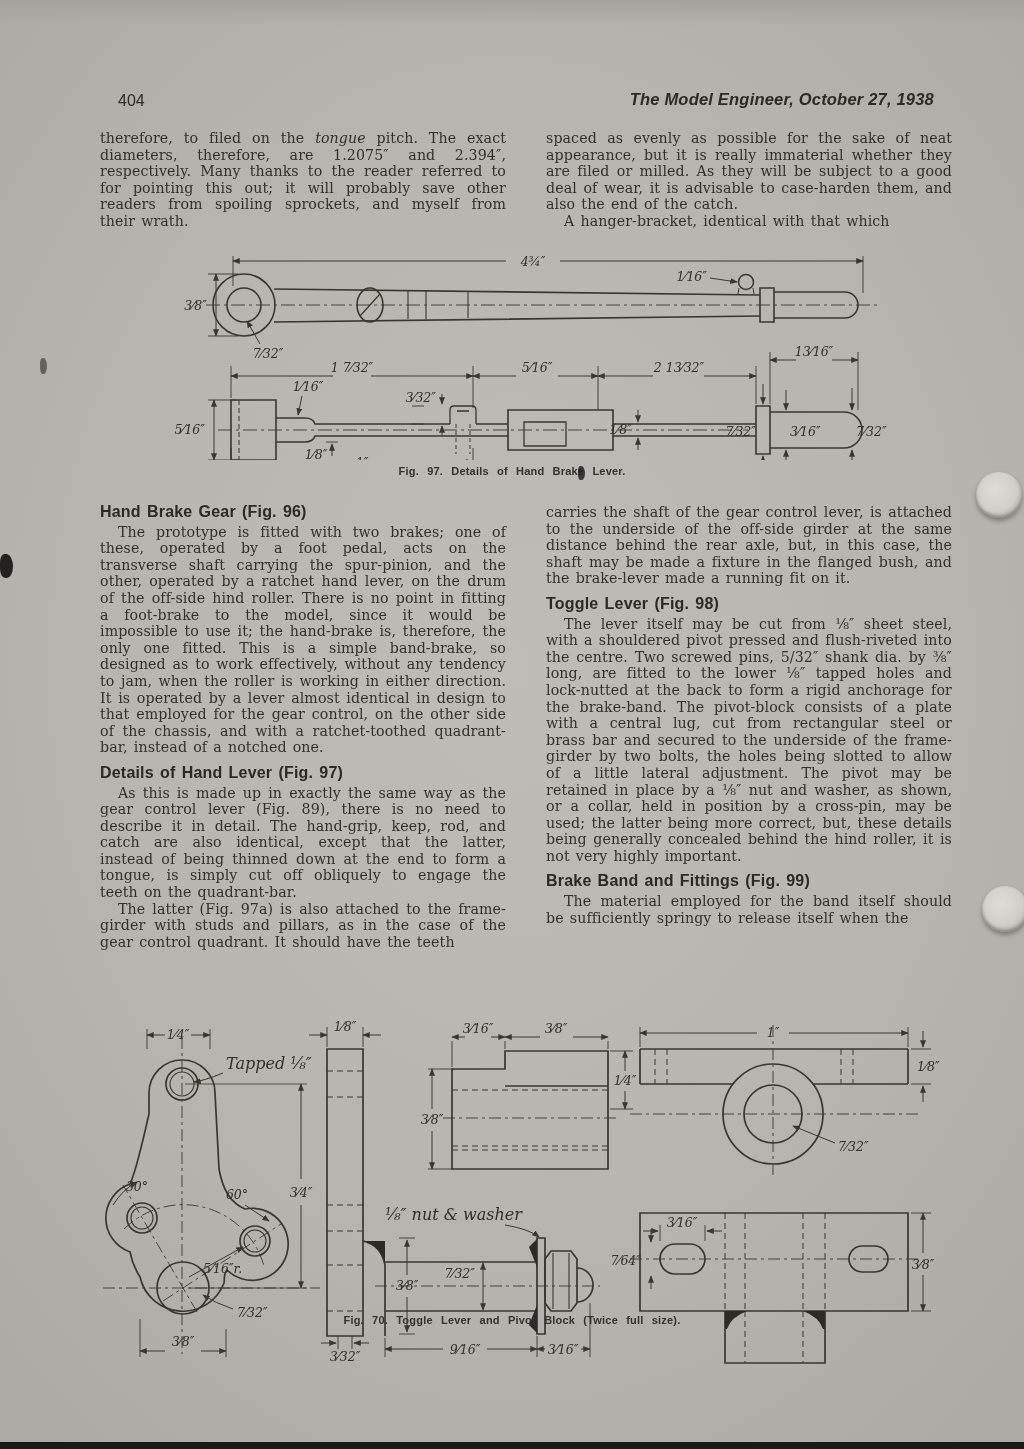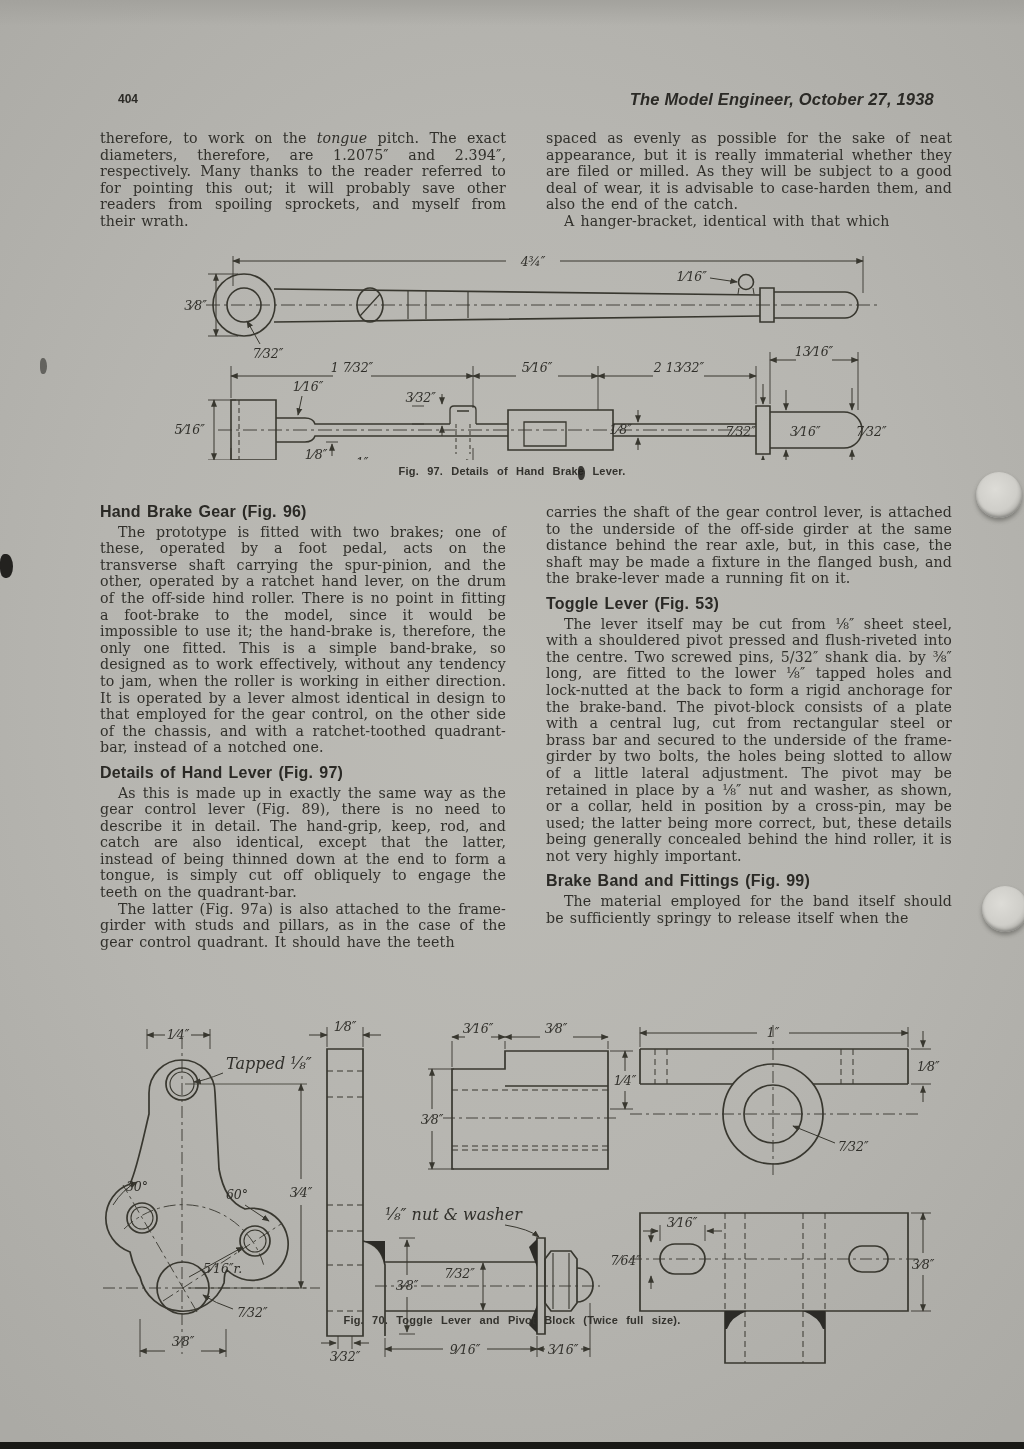--- a/index.html
+++ b/index.html
@@ -2,21 +2,21 @@
 <html><head>
 <meta charset="utf-8">
 <style>
   html,body{margin:0;padding:0;}
   #page{position:relative;width:1024px;height:1449px;overflow:hidden;
     background:radial-gradient(ellipse 760px 1000px at 50% 46%, #bdbcb6 0%, #b6b5b0 55%, #abaaa5 100%);
     font-family:"DejaVu Serif", serif;color:#2e2d29;}
   #page::before{content:"";position:absolute;left:0;top:0;right:0;height:26px;
     background:linear-gradient(#a3a29d, rgba(163,162,157,0));pointer-events:none;}
   .hdr-num{position:absolute;left:118px;top:92px;font-family:"Liberation Sans",sans-serif;
-    font-weight:bold;font-size:12px;color:#2b2a26;}
+    font-weight:normal;font-size:16px;color:#2b2a26;}
   .hdr-title{position:absolute;right:90px;top:90px;font-family:"Liberation Sans",sans-serif;
     font-style:italic;font-weight:bold;font-size:16.5px;color:#2b2a26;letter-spacing:.2px;}
   .col{position:absolute;width:406px;text-align:justify;font-size:14.2px;line-height:16.6px;
     letter-spacing:.1px;word-spacing:1.5px;color:#31302b;}
   .col p{margin:0;}
   .col p.ind{text-indent:18px;}
   .ital{font-style:italic;}
   h3{font-family:"Liberation Sans",sans-serif;font-size:16px;margin:9px 0 3px 0;
     color:#2a2925;letter-spacing:.2px;}
   h3.first{margin-top:0;}
@@ -33,21 +33,21 @@
 </style>
 </head>
 <body>
 
 <div id="page">
 
   <div class="hdr-num">404</div>
   <div class="hdr-title">The Model Engineer, October 27, 1938</div>
 
   <div class="col" style="left:100px;top:130px;">
-    <p><span>therefore, to work on the </span><span class="ital">tongue</span><span> pitch.  The exact diameters, therefore, are 1.2075″ and 2.394″, respectively.  Many thanks to the reader referred to for pointing this out; it will probably save other readers from spoiling sprockets, and myself from their wrath.</span></p>
+    <p><span>therefore, to filed on the </span><span class="ital">tongue</span><span> pitch.  The exact diameters, therefore, are 1.2075″ and 2.394″, respectively.  Many thanks to the reader referred to for pointing this out; it will probably save other readers from spoiling sprockets, and myself from their wrath.</span></p>
   </div>
   <div class="col" style="left:546px;top:130px;">
     <p>spaced as evenly as possible for the sake of neat appearance, but it is really immaterial whether they are filed or milled.  As they will be subject to a good deal of wear, it is advisable to case-harden them, and also the end of the catch.</p>
     <p class="ind">A hanger-bracket, identical with that which</p>
   </div>
 
   <div class="figure" style="left:108px;top:248px;width:790px;height:212px;">
     <svg width="790" height="212" viewBox="0 0 790 212">
       <defs>
         <marker id="ah97" viewBox="0 0 10 10" refX="9" refY="5" markerWidth="7.5" markerHeight="7.5" orient="auto-start-reverse">
@@ -145,21 +145,21 @@
   <div class="col" style="left:100px;top:504px;">
     <h3 class="first">Hand Brake Gear (Fig. 96)</h3>
     <p class="ind">The prototype is fitted with two brakes; one of these, operated by a foot pedal, acts on the transverse shaft carrying the spur-pinion, and the other, operated by a ratchet hand lever, on the drum of the off-side hind roller.  There is no point in fitting a foot-brake to the model, since it would be impossible to use it; the hand-brake is, therefore, the only one fitted.  This is a simple band-brake, so designed as to work effectively, without any tendency to jam, when the roller is working in either direction.  It is operated by a lever almost identical in design to that employed for the gear control, on the other side of the chassis, and with a ratchet-toothed quadrant-bar, instead of a notched one.</p>
     <h3>Details of Hand Lever (Fig. 97)</h3>
     <p class="ind">As this is made up in exactly the same way as the gear control lever (Fig. 89), there is no need to describe it in detail.  The hand-grip, keep, rod, and catch are also identical, except that the latter, instead of being thinned down at the end to form a tongue, is simply cut off obliquely to engage the teeth on the quadrant-bar.</p>
     <p class="ind">The latter (Fig. 97a) is also attached to the frame-girder with studs and pillars, as in the case of the gear control quadrant.  It should have the teeth</p>
   </div>
 
   <div class="col" style="left:546px;top:504px;">
     <p>carries the shaft of the gear control lever, is attached to the underside of the off-side girder at the same distance behind the rear axle, but, in this case, the shaft may be made a fixture in the flanged bush, and the brake-lever made a running fit on it.</p>
-    <h3>Toggle Lever (Fig. 53)</h3>
+    <h3>Toggle Lever (Fig. 98)</h3>
     <p class="ind">The lever itself may be cut from ⅛″ sheet steel, with a shouldered pivot pressed and flush-riveted into the centre.  Two screwed pins, 5/32″ shank dia. by ⅜″ long, are fitted to the lower ⅛″ tapped holes and lock-nutted at the back to form a rigid anchorage for the brake-band.  The pivot-block consists of a plate with a central lug, cut from rectangular steel or brass bar and secured to the underside of the frame-girder by two bolts, the holes being slotted to allow of a little lateral adjustment.  The pivot may be retained in place by a ⅛″ nut and washer, as shown, or a collar, held in position by a cross-pin, may be used; the latter being more correct, but, these details being generally concealed behind the hind roller, it is not very highly important.</p>
     <h3>Brake Band and Fittings (Fig. 99)</h3>
     <p class="ind">The material employed for the band itself should be sufficiently springy to release itself when the</p>
   </div>
 
   <div class="figure" style="left:85px;top:1019px;width:860px;height:350px;">
     <svg width="860" height="350" viewBox="0 0 860 350">
       <defs>
         <marker id="ah98" viewBox="0 0 10 10" refX="9" refY="5" markerWidth="7.5" markerHeight="7.5" orient="auto-start-reverse">
           <path d="M0 1L10 5L0 9z" fill="#38372f"></path>

